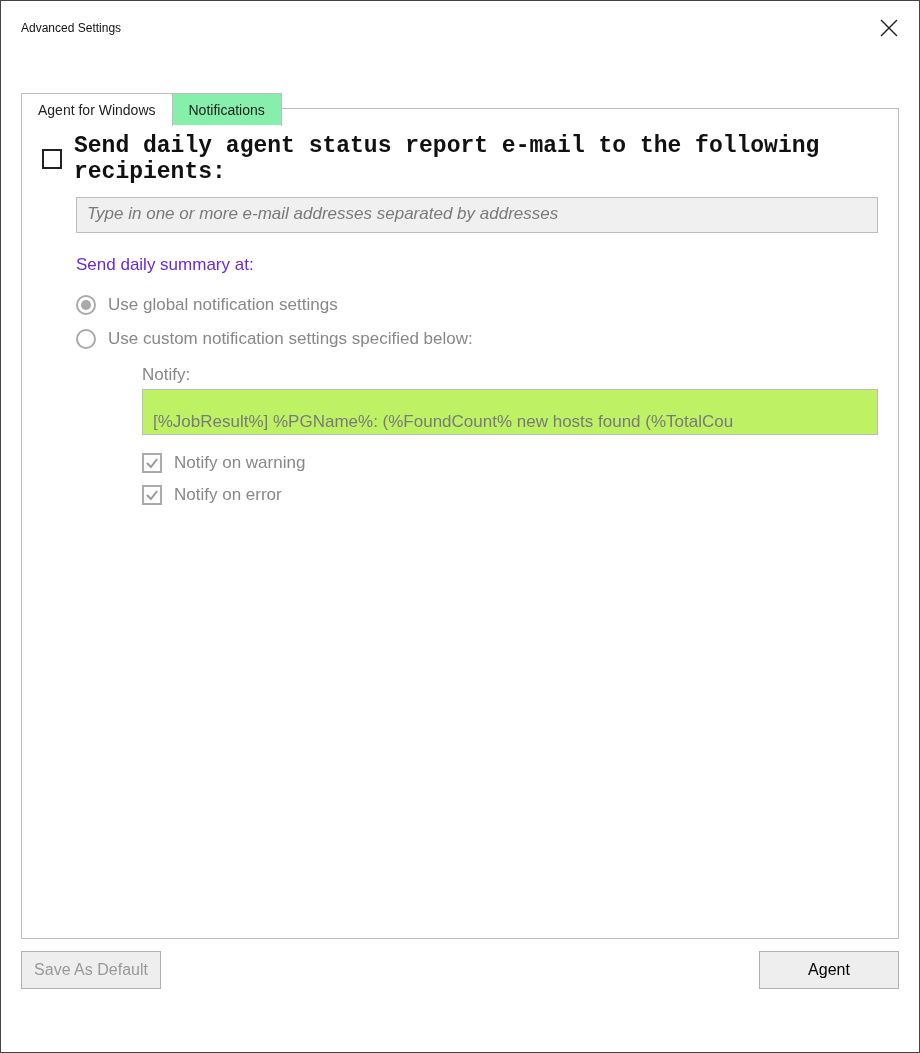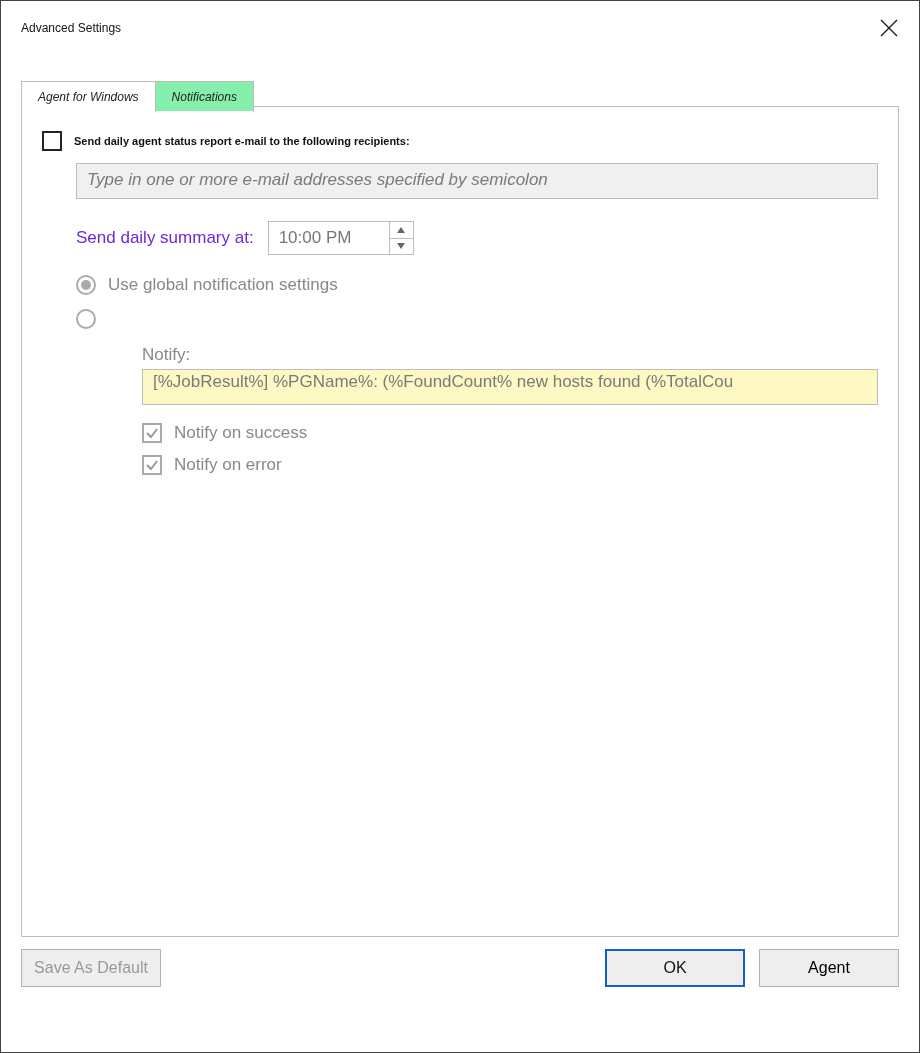--- a/index.html
+++ b/index.html
@@ -43,28 +43,27 @@
   margin-top: 22px;
 }
 .tabs {
   display: flex;
   align-items: flex-end;
   border-bottom: 1px solid #bdbdbd;
   position: relative;
 }
 .tab {
   padding: 8px 16px 8px 16px;
-  font-size: 12px;
+  font-size: 14px;
   color: #222;
   border: 1px solid transparent;
   border-bottom: none;
   cursor: pointer;
   position: relative;
-  top: 6px;
-  font-style: italic;
+  top: 18px;
 }
 .tab.inactive {
   border-color: #bdbdbd;
   background: #fff;
 }
 .tab.active {
   border-color: #bdbdbd;
   background: #86efac;
   z-index: 2;
 }
@@ -102,23 +101,24 @@
   flex-shrink: 0;
 }
 .checkbox.disabled {
   border-color: #aaa;
   cursor: default;
 }
 .checkbox.checked svg { display: block; }
 .checkbox svg { display: none; width: 14px; height: 14px; }
 .checkbox.disabled svg polyline { stroke: #999; }
 .checkbox-label {
-  font-size: 11px;
+  font-size: 23px;
   font-weight: 600;
   color: #111;
+  font-family: Liberation Mono, monospace;
 }
 .indent-3 { margin-left: 100px; }
 
 .email-input {
   margin-top: 12px;
   width: calc(100% - 34px);
   margin-left: 34px;
   background: #f0f0f0;
   border: 1px solid #bdbdbd;
   padding: 6px 10px;
@@ -197,23 +197,23 @@
 }
 
 .subject-label {
   margin-top: 16px;
   font-size: 17px;
   color: #888;
 }
 .subject-input {
   margin-top: 4px;
   width: calc(100% - 100px);
-  background: #fef9c3;
+  background: #bef264;
   border: 1px solid #bdbdbd;
-  padding: 2px 10px;
+  padding: 22px 10px;
   font-size: 17px;
   color: #7a7a7a;
   height: 36px;
   white-space: nowrap;
   overflow: hidden;
 }
 
 .notify-row {
   margin-top: 18px;
   display: flex;
@@ -281,78 +281,61 @@
 
     <div class="tab-panel">
 
       <div class="row">
         <div class="checkbox">
           
         </div>
         <div class="checkbox-label">Send daily agent status report e-mail to the following recipients:</div>
       </div>
 
-      <div class="email-input">Type in one or more e-mail addresses specified by semicolon</div>
+      <div class="email-input">Type in one or more e-mail addresses separated by addresses</div>
 
       <div class="summary-row">
         <div class="summary-label">Send daily summary at:</div>
-        <div class="time-spinner">
-          <div class="time-value">10:00 PM</div>
-          <div class="spinner-buttons">
-            <div class="spinner-btn">
-              <svg viewBox="0 0 8 6">
-                  <polygon points="4,0 8,6 0,6"></polygon>
-                </svg>
-            </div>
-            <div class="spinner-btn">
-              <svg viewBox="0 0 8 6">
-                  <polygon points="0,0 8,0 4,6"></polygon>
-                </svg>
-            </div>
-          </div>
-        </div>
       </div>
 
       <div class="radio-row">
         <div class="radio selected"></div>
         <div class="radio-label">Use global notification settings</div>
       </div>
       <div class="radio-row">
         <div class="radio"></div>
+        <div class="radio-label">Use custom notification settings specified below:</div>
       </div>
 
       <div class="subject-label indent-3">Notify:</div>
       <div class="subject-input indent-3">[%JobResult%] %PGName%: (%FoundCount% new hosts found (%TotalCou</div>
 
       <div class="notify-row indent-3">
         <div class="checkbox disabled checked">
           <svg viewBox="0 0 14 14">
               <polyline points="2,7 6,11 12,3" fill="none" stroke="#999" stroke-width="2"></polyline>
             </svg>
         </div>
-        <div class="notify-label">Notify on success</div>
+        <div class="notify-label">Notify on warning</div>
       </div>
       <div class="notify-row indent-3">
         <div class="checkbox disabled checked">
           <svg viewBox="0 0 14 14">
               <polyline points="2,7 6,11 12,3" fill="none" stroke="#999" stroke-width="2"></polyline>
             </svg>
         </div>
         <div class="notify-label">Notify on error</div>
       </div>
 
     </div>
   </div>
 
   <div class="footer">
     <div class="btn disabled">
       <span>Save As Default</span>
     </div>
     <div class="footer-spacer"></div>
-    <div class="btn primary">
-      <span>OK</span>
-    </div>
     <div class="btn">
       <span>Agent</span>
     </div>
   </div>
 
 </div>
 
 </body></html>

